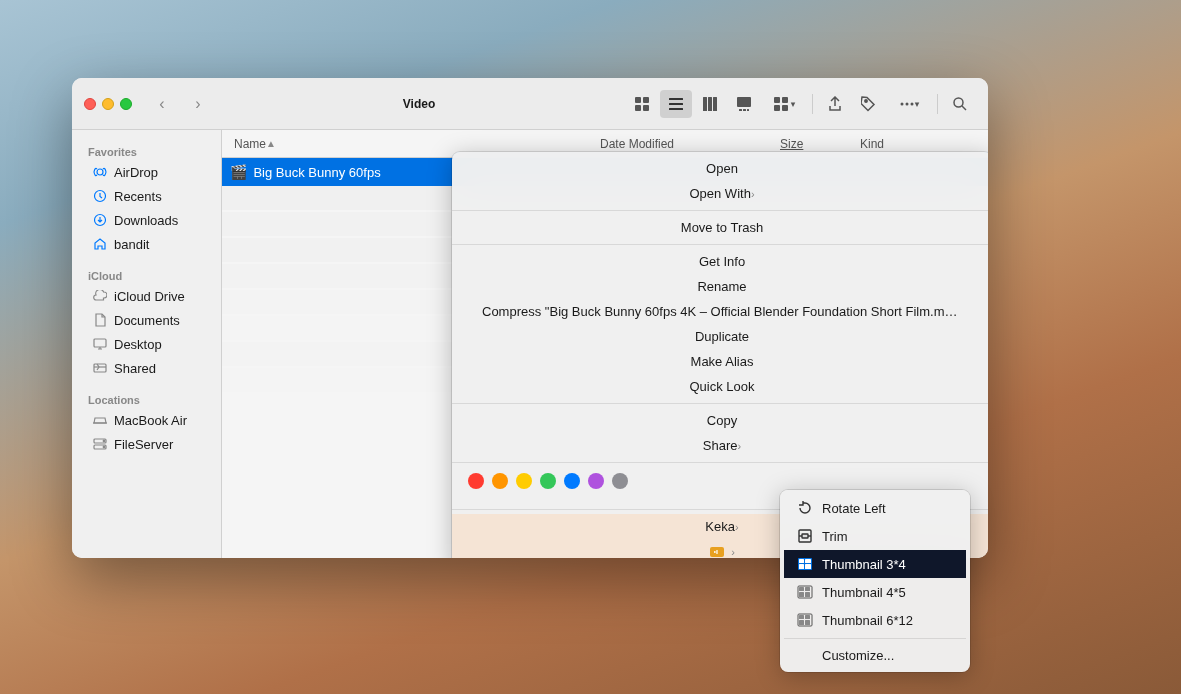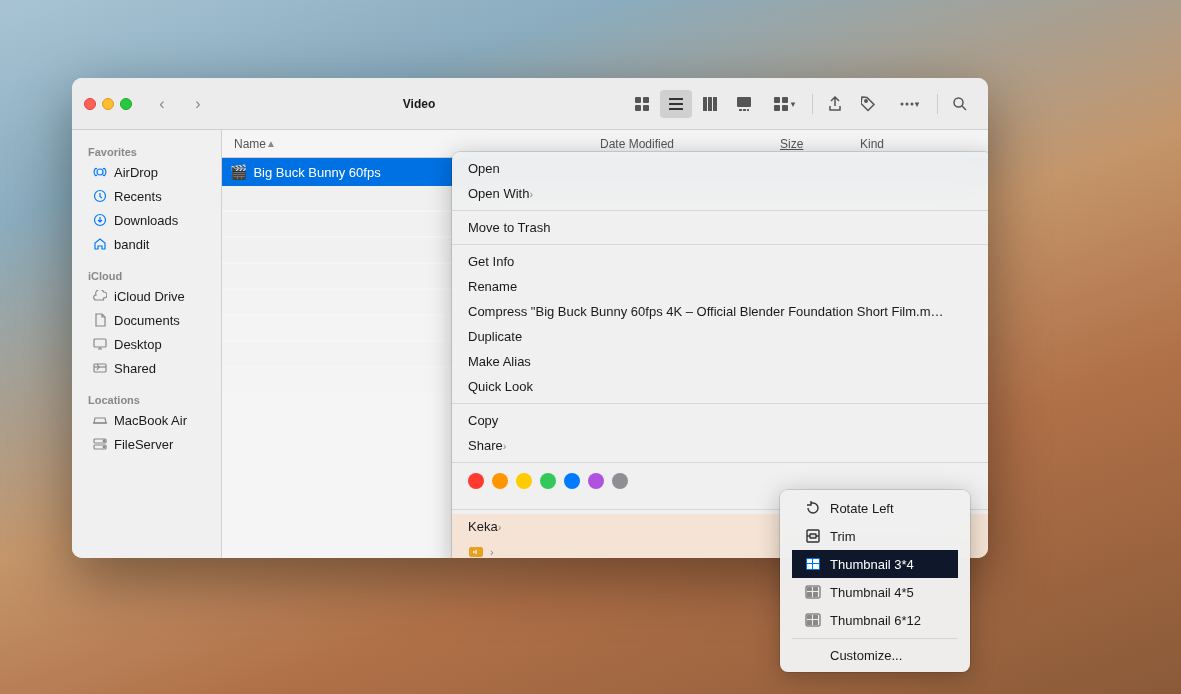--- a/index.html
+++ b/index.html
@@ -201,21 +201,21 @@
       backdrop-filter: blur(20px);
       border-radius: 8px;
       box-shadow: 0 4px 24px rgba(0,0,0,0.25), 0 0 0 1px rgba(0,0,0,0.12);
       padding: 4px 0;
       z-index: 100;
       font-size: 13px;
     }
     .ctx-item {
       display: flex;
       align-items: center;
-      justify-content: flex-start;
+      justify-content: center;
       padding: 5px 16px;
       cursor: pointer;
       color: #1a1a1a;
       white-space: nowrap;
     }
     .ctx-item .chevron { color: #888; font-size: 11px; }
     .ctx-separator {
       height: 1px;
       background: rgba(0,0,0,0.1);
       margin: 4px 0;
@@ -238,21 +238,21 @@
     
     .submenu {
       position: absolute;
       top: 490px;
       left: 780px;
       width: 190px;
       background: rgba(240,240,240,0.98);
       backdrop-filter: blur(20px);
       border-radius: 8px;
       box-shadow: 0 4px 24px rgba(0,0,0,0.25), 0 0 0 1px rgba(0,0,0,0.12);
-      padding: 4px 12px;
+      padding: 4px 4px;
       z-index: 200;
       font-size: 13px;
     }
     .submenu-item {
       display: flex;
       align-items: center;
       gap: 8px;
       padding: 5px 12px;
       cursor: pointer;
       color: #1a1a1a;

